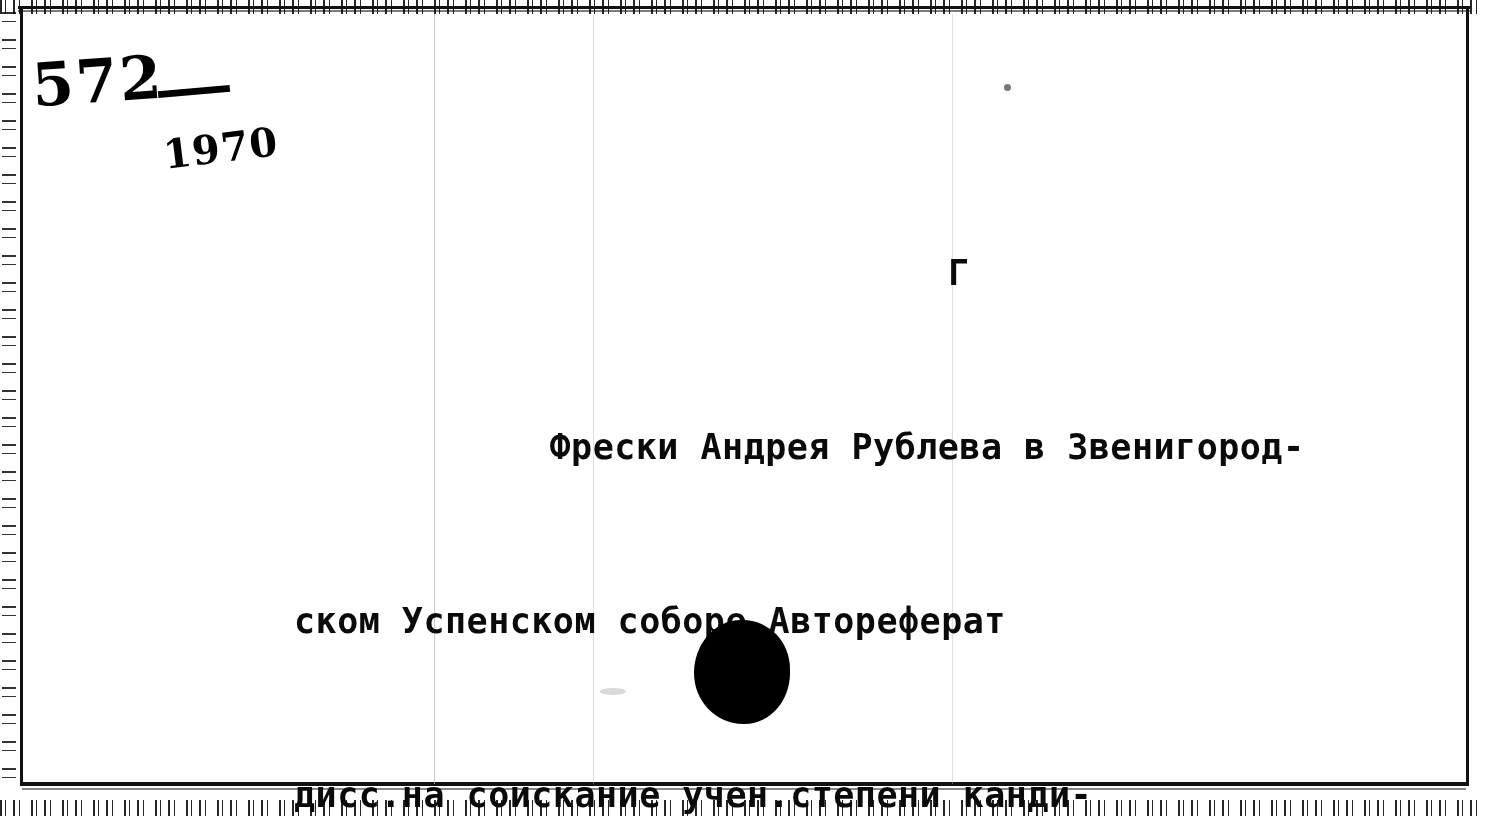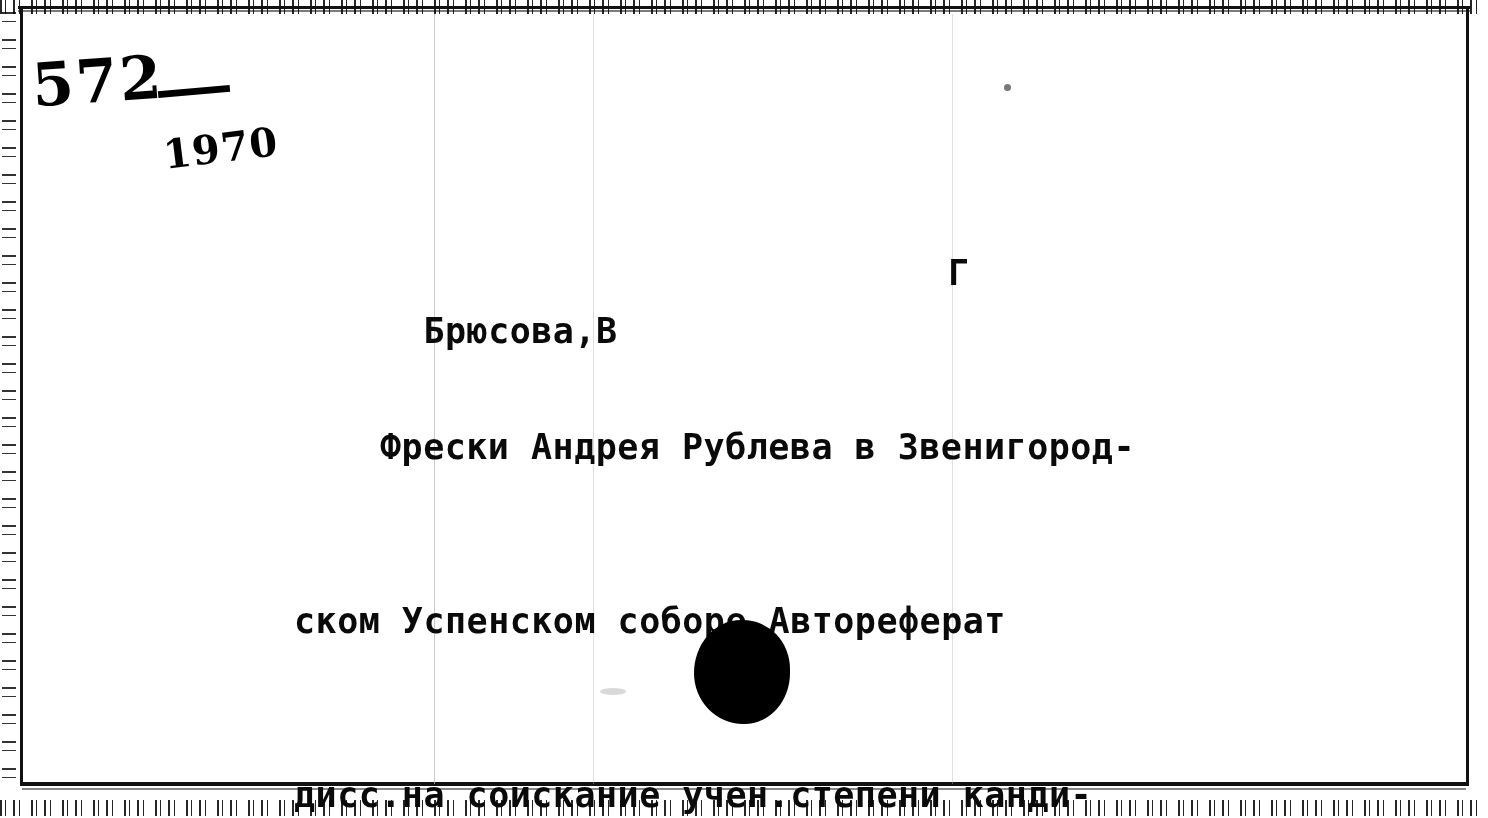--- a/index.html
+++ b/index.html
@@ -127,20 +127,21 @@
     color: #0a0a0a;
     letter-spacing: 0.5px;
     white-space: pre;
   }
   #typed .line {
     display: block;
     height: 58px;
   }
   #typed .indent {
     padding-left: 86px;
+    text-align: center;
   }
   #author-line {
     position: relative;
   }
   #author-class-letter {
     position: absolute;
     left: 654px;
     top: 0;
   }
 
@@ -185,21 +186,20 @@
 
   <div class="smudge" style="left:600px; top:688px; width:26px; height:7px;"></div>
   <div class="smudge" style="left:1004px; top:84px; width:7px; height:7px; background:#555;"></div>
 
   <div class="handwritten" id="call-number">572</div>
   <div id="call-number-dash"></div>
   <div class="handwritten" id="accession-year">1970</div>
 
   <div id="typed">
     <span class="line" id="author-line">
-      <span>Брюсова,В</span>
       <span id="author-class-letter">Г</span>
     </span>
     <span class="line indent">Фрески Андрея Рублева в Звенигород-</span>
     <span class="line">ском Успенском соборе.Автореферат</span>
     <span class="line">дисс.на соискание учен.степени канди-</span>
     
     
     
   </div>
 

